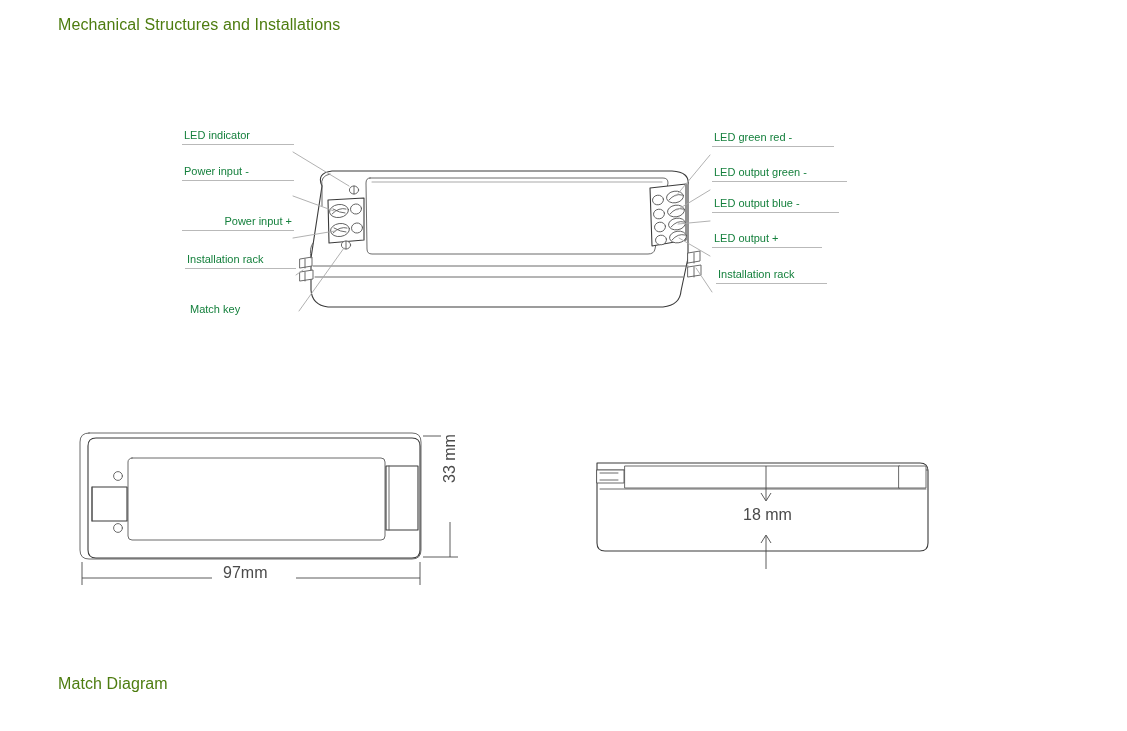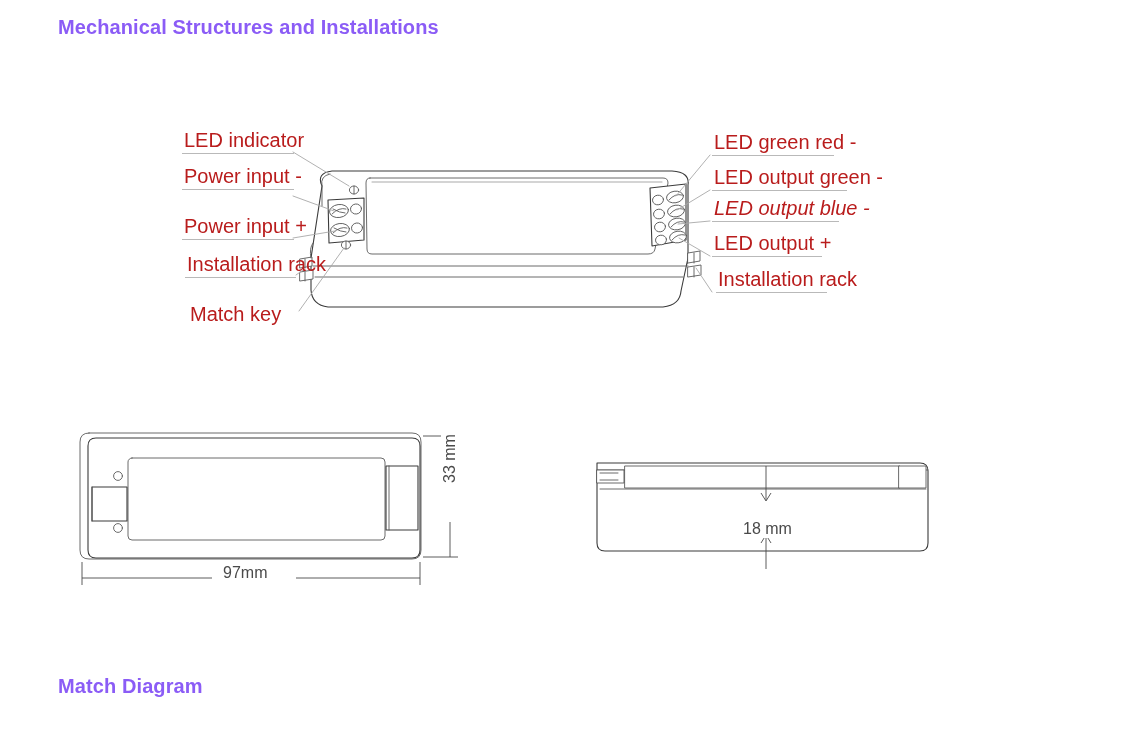--- a/index.html
+++ b/index.html
@@ -14,34 +14,34 @@
     position: relative;
     overflow: hidden;
     font-family: "Liberation Sans", sans-serif;
     color: #6b6b6b;
     -webkit-font-smoothing: antialiased;
   }
 
   
   .section-heading {
     position: absolute;
-    font-size: 20px;
-    font-weight: 700;
+    font-size: 16px;
+    font-weight: 400;
     letter-spacing: 0.1px;
-    color: #8b5cf6;
+    color: #4d7c0f;
     white-space: nowrap;
   }
   #heading-mechanical { left: 58px; top: 16px; }
   #heading-wiring     { left: 58px; top: 675px; }
 
   
   .callout {
     position: absolute;
-    font-size: 20px;
-    color: #b91c1c;
+    font-size: 11px;
+    color: #15803d;
     white-space: nowrap;
     line-height: 1;
   }
   .callout .callout-text {
     display: block;
     padding: 0 2px 3px 2px;
   }
   .callout .callout-rule {
     display: block;
     height: 1px;
@@ -102,21 +102,21 @@
     padding: 0 6px;
   }
   #dim-width-label { left: 217px; top: 564px; }
   #dim-depth-label {
     left: 441px;
     top: 487px;
     transform: rotate(-90deg);
     transform-origin: left top;
     padding: 0 4px;
   }
-  #dim-height-label { left: 737px; top: 520px; }
+  #dim-height-label { left: 737px; top: 506px; }
 </style>
 </head>
 <body>
 
 <div class="section-heading" id="heading-mechanical">Mechanical Structures and Installations</div>
 
 <div class="section-heading" id="heading-wiring">Match Diagram</div>
 
 <svg id="drawing-layer" viewBox="0 0 1127 731">
 
@@ -341,21 +341,21 @@
 <div class="callout right-side" style="left:712px; top:132px; width:122px;">
   <span class="callout-text">LED green red -</span>
   <span class="callout-rule"></span>
 </div>
 
 <div class="callout right-side" style="left:712px; top:151px; width:135px;margin-top:16px;">
   <span class="callout-text">LED output green -</span>
   <span class="callout-rule"></span>
 </div>
 
-<div class="callout right-side" style="left:712px; top:198px; width:127px;font-style:italic;">
+<div class="callout right-side" style="left:712px; top:198px; width:127px;">
   <span class="callout-text">LED output blue -</span>
   <span class="callout-rule"></span>
 </div>
 
 <div class="callout right-side" style="left:712px; top:233px; width:110px;">
   <span class="callout-text">LED output +</span>
   <span class="callout-rule"></span>
 </div>
 
 <div class="callout right-side" style="left:716px; top:269px; width:111px;">

